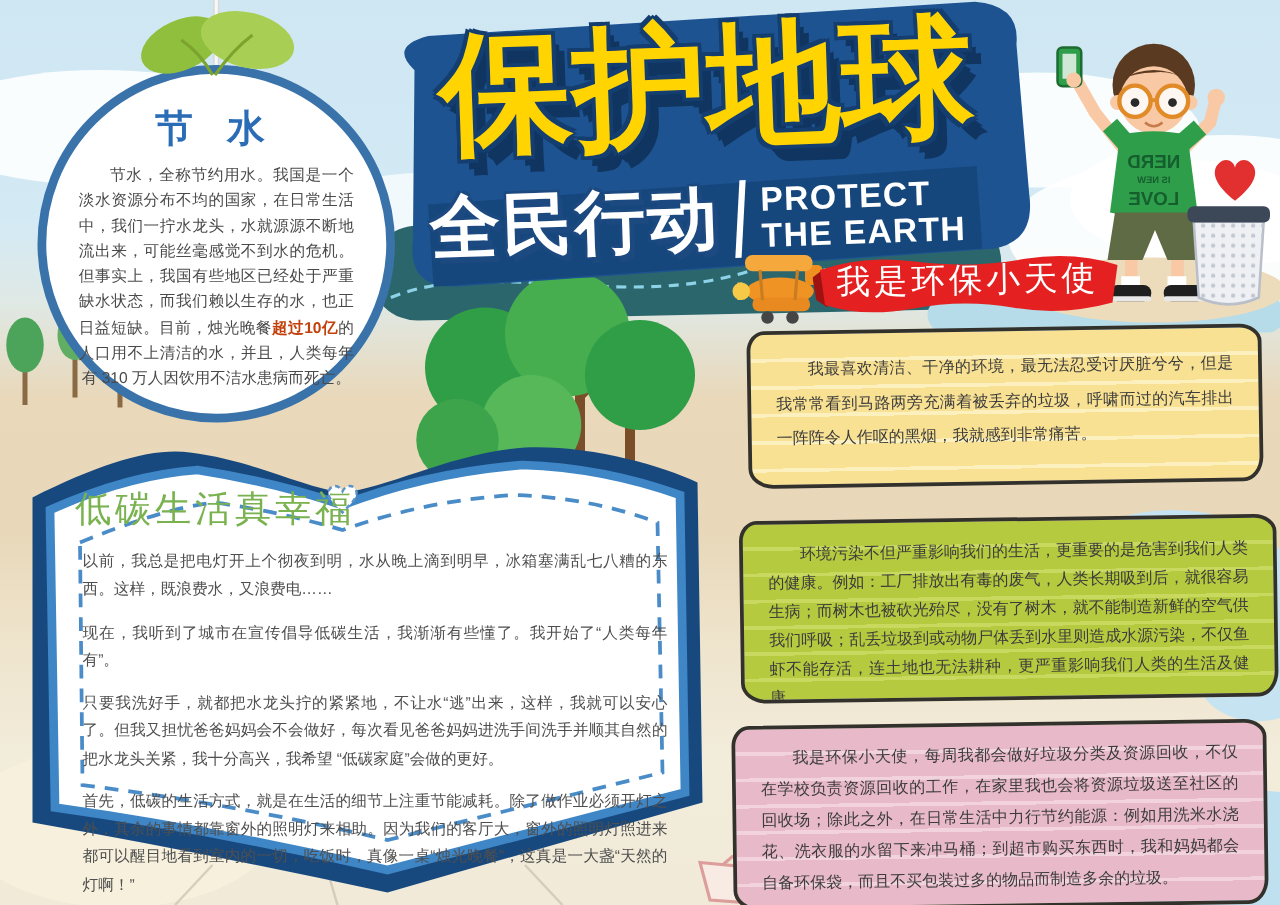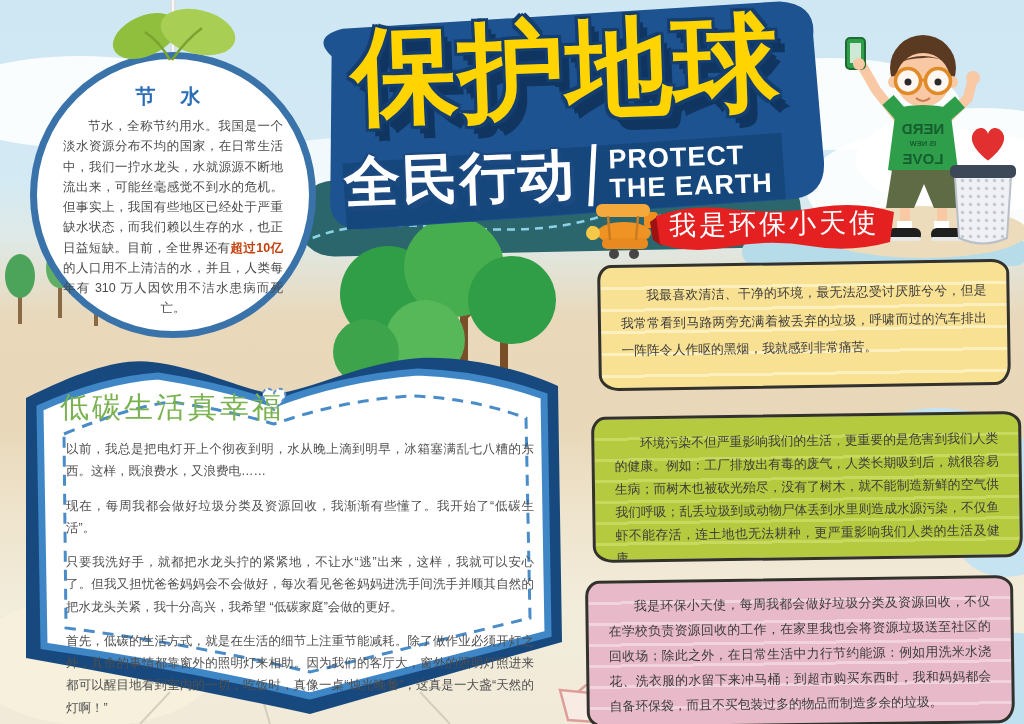--- a/index.html
+++ b/index.html
@@ -11,21 +11,21 @@
   .cloud{position:absolute;background:#ffffff;border-radius:50%;opacity:.88;}
   
   .teal-band{position:absolute;left:296px;top:176px;width:505px;height:76px;background:#2c666d;border-radius:38px;transform:rotate(-1.2deg);}
   .water-strip{position:absolute;left:742px;top:238px;width:286px;height:28px;background:#b5dce8;border-radius:14px;}
   .island{position:absolute;left:818px;top:206px;width:210px;height:52px;background:#ecdcbb;border-radius:50%;}
   .blob{position:absolute;border-radius:50%;}
   
   .water-card{position:absolute;left:30px;top:52px;width:286px;height:286px;background:#ffffff;
               border:7px solid #3a72aa;border-radius:50%;box-sizing:border-box;z-index:6;}
   .water-title{margin-top:24px;text-align:center;font-family:"Liberation Serif","DejaVu Serif",serif;
-               font-size:20px;color:#2a6cb5;letter-spacing:10px;font-weight:bold;}
+               font-size:30px;color:#2a6cb5;letter-spacing:10px;font-weight:bold;}
   .water-body{padding:6px 26px 0 26px;font-size:12.5px;line-height:1.62;color:#4a4a4a;
               text-align:justify;text-align-last:center;text-indent:2em;}
   .water-body b{color:#c2410c;}
   
   .title-wrap{position:absolute;left:302px;top:6px;width:530px;height:230px;transform:rotate(-2deg);z-index:5;}
   .title-main{position:absolute;left:8px;top:8px;width:515px;text-align:center;
       font-size:106px;line-height:1.05;font-weight:900;color:#ffd400;letter-spacing:1px;
       text-shadow:-3px -3px 0 #153e70,3px -3px 0 #153e70,-3px 3px 0 #153e70,3px 3px 0 #153e70,
                   -3px 0 0 #153e70,3px 0 0 #153e70,0 -3px 0 #153e70,0 3px 0 #153e70,
                   6px 8px 0 #0f3560,10px 13px 0 #0f3560;}
@@ -103,21 +103,21 @@
     <line x1="23" y1="0" x2="23" y2="62" stroke="#f7f7f7" stroke-width="2.5"></line>
     <circle cx="23" cy="62" r="6" fill="none" stroke="#d9d9d9" stroke-width="3"></circle>
   </svg>
   <svg class="abs" style="left:100px;top:2px;z-index:7;" width="150" height="62" viewBox="0 0 150 62">
     <ellipse cx="45" cy="34" rx="34" ry="20" fill="#8fbf3d" transform="rotate(-24 45 34)"></ellipse>
     <ellipse cx="98" cy="30" rx="38" ry="22" fill="#a8cf54" transform="rotate(14 98 30)"></ellipse>
     <path d="M70,58 Q60,40 45,30 M72,58 Q86,38 102,26" stroke="#7ba32e" stroke-width="2.5" fill="none"></path>
   </svg>
   <div class="water-card">
     <div class="water-title">节 水</div>
-    <div class="water-body"><span>节水，全称节约用水。我国是一个淡水资源分布不均的国家，在日常生活中，我们一拧水龙头，水就源源不断地流出来，可能丝毫感觉不到水的危机。但事实上，我国有些地区已经处于严重缺水状态，而我们赖以生存的水，也正日益短缺。目前，全世界还有</span><b>超过10亿</b><span>的人口用不上清洁的水，并且，人类每年有 310 万人因饮用不洁水患病而死亡。</span></div>
+    <div class="water-body"><span>节水，全称节约用水。我国是一个淡水资源分布不均的国家，在日常生活中，我们一拧水龙头，水就源源不断地流出来，可能丝毫感觉不到水的危机。但事实上，我国有些地区已经处于严重缺水状态，而我们赖以生存的水，也正日益短缺。目前，烛光晚餐</span><b>超过10亿</b><span>的人口用不上清洁的水，并且，人类每年有 310 万人因饮用不洁水患病而死亡。</span></div>
   </div>
 
   <div class="title-wrap">
     <svg class="abs" style="left:0;top:0;" width="530" height="230" viewBox="0 0 530 230">
       <path d="M32,42 Q12,22 44,15 L482,3 Q518,7 514,38 L520,158 Q524,196 490,201 L62,216 Q20,218 26,178 Z" fill="#1d5390"></path>
       <rect x="40" y="142" width="440" height="66" fill="#16477c" transform="rotate(-2 260 175)"></rect>
     </svg>
     <div class="title-main">保护地球</div>
     <div class="title-sub-row">
       <span class="title-sub">全民行动</span>
@@ -246,19 +246,19 @@
   <div class="book">
     <svg width="556" height="378" viewBox="0 0 556 378">
       <path d="M14,52 C70,24 110,12 140,16 C190,22 230,44 262,48 C300,44 350,16 408,12 C460,10 516,26 546,40 L550,296 Q430,330 298,368 Q150,336 14,312 Z" fill="#17497f"></path>
       <path d="M28,62 Q90,34 146,30 Q210,40 262,58 Q330,32 406,26 Q470,28 532,50 L536,288 Q430,316 298,350 Q160,318 32,300 Z" fill="#ffffff" stroke="#3f86c6" stroke-width="7"></path>
       <path d="M52,88 Q120,60 160,56 Q215,64 262,78 Q330,54 400,50 Q460,52 514,72 L518,272 Q420,296 298,326 Q180,298 54,282 Z" fill="none" stroke="#4a8cc8" stroke-width="3" stroke-dasharray="11 8"></path>
       <path d="M262,64 C254,56 248,50 252,45 C255,41 260,43 262,47 C264,43 269,41 272,45 C276,50 270,56 262,64 Z" fill="#ffffff" stroke="#5a93c8" stroke-width="2" stroke-dasharray="4 3"></path>
     </svg>
     <div class="book-title">低碳生活真幸福</div>
     <div class="book-text">
       <p>以前，我总是把电灯开上个彻夜到明，水从晚上滴到明早，冰箱塞满乱七八糟的东西。这样，既浪费水，又浪费电……</p>
-      <p>现在，每周我都会做好垃圾分类及资源回收，我渐渐有些懂了。我开始了“低碳生活”。</p>
+      <p>现在，我听到了城市在宣传倡导低碳生活，我渐渐有些懂了。我开始了“人类每年有”。</p>
       <p>只要我洗好手，就都把水龙头拧的紧紧地，不让水“逃”出来，这样，我就可以安心了。但我又担忧爸爸妈妈会不会做好，每次看见爸爸妈妈进洗手间洗手并顺其自然的把水龙头关紧，我十分高兴，我希望 “低碳家庭”会做的更好。</p>
       <p>首先，低碳的生活方式，就是在生活的细节上注重节能减耗。除了做作业必须开灯之外，其余的事情都靠窗外的照明灯来相助。因为我们的客厅大，窗外的照明灯照进来都可以醒目地看到室内的一切，吃饭时，真像一桌“烛光晚餐”，这真是一大盏“天然的灯啊！”</p>
     </div>
   </div>
 
 </div>
 
 </body></html>

